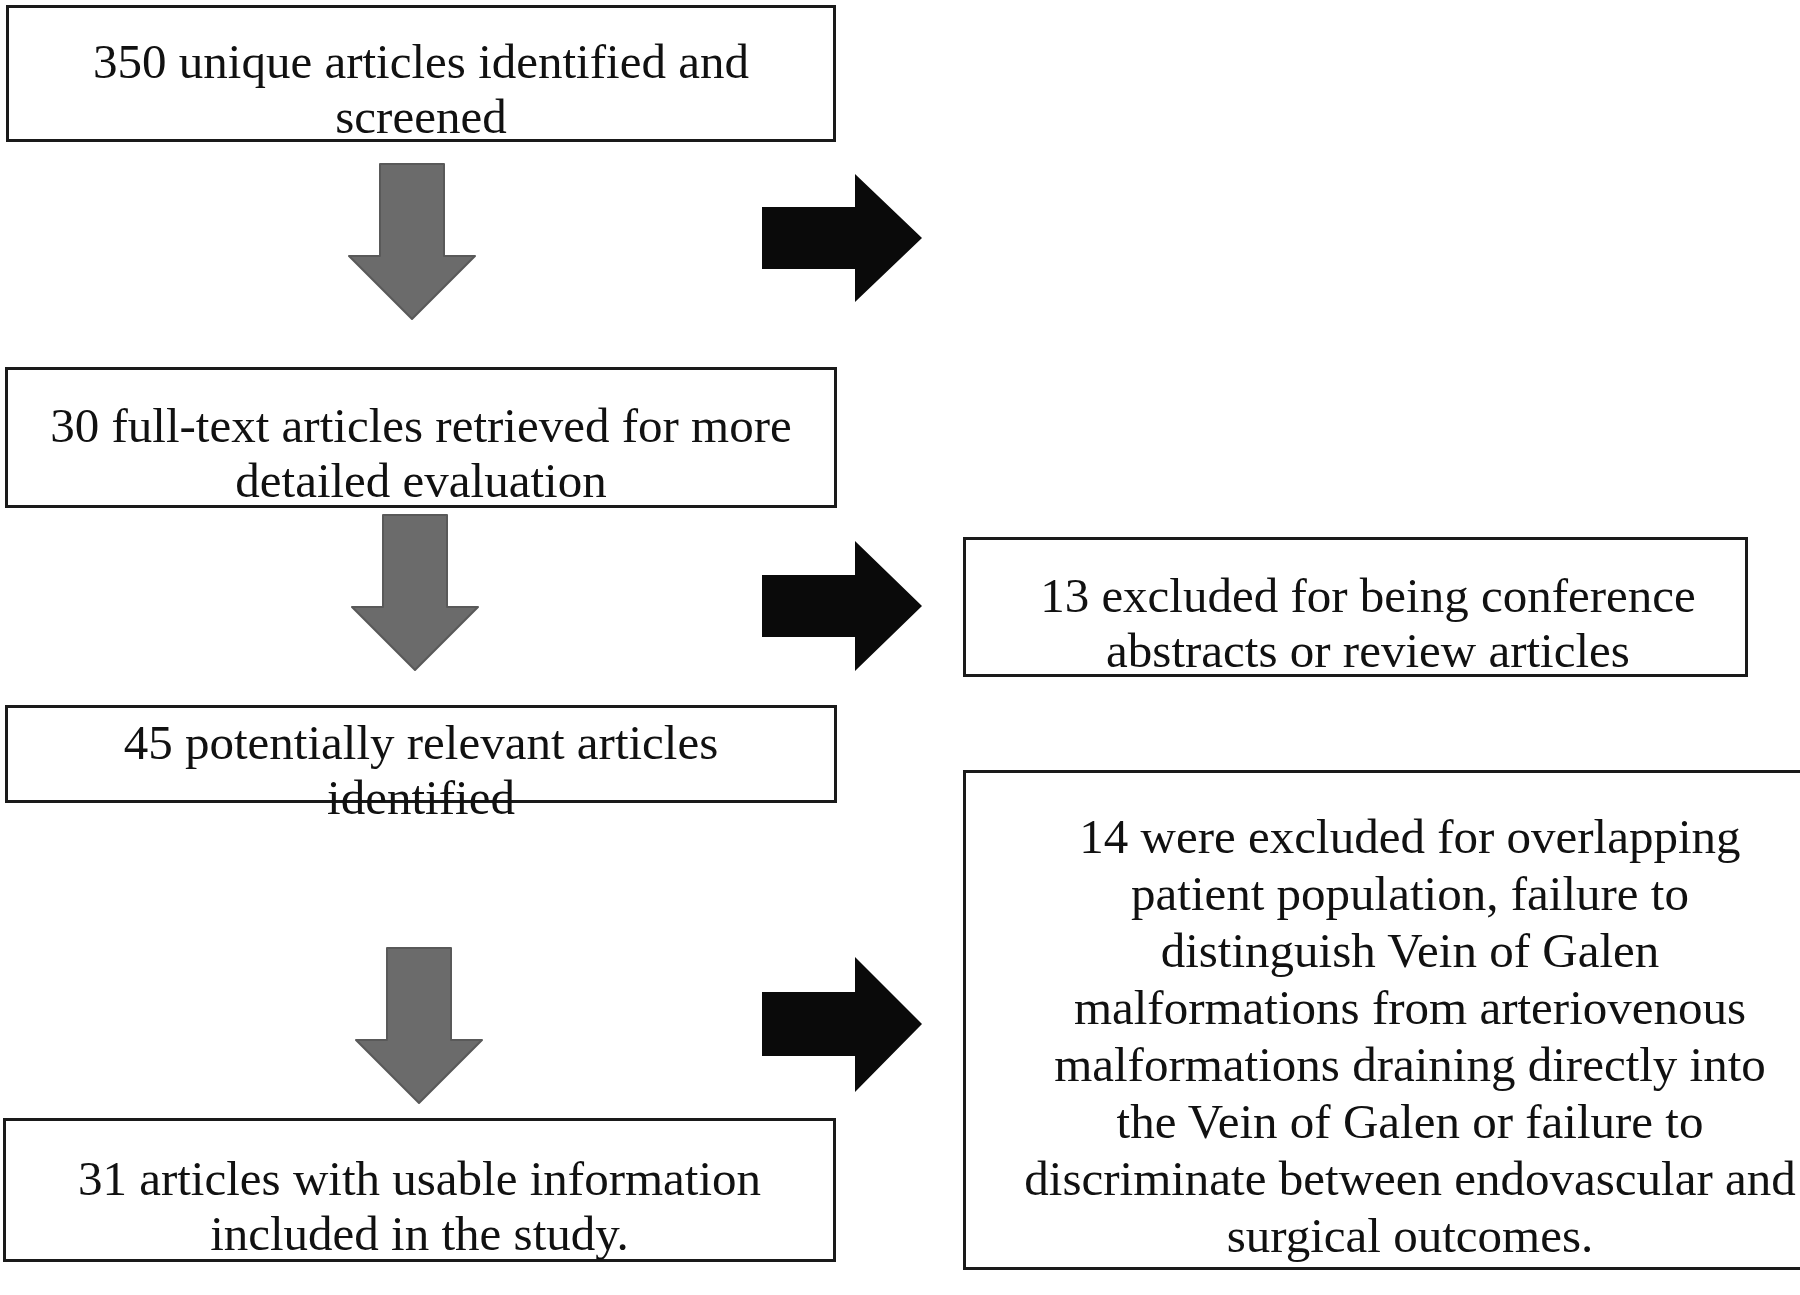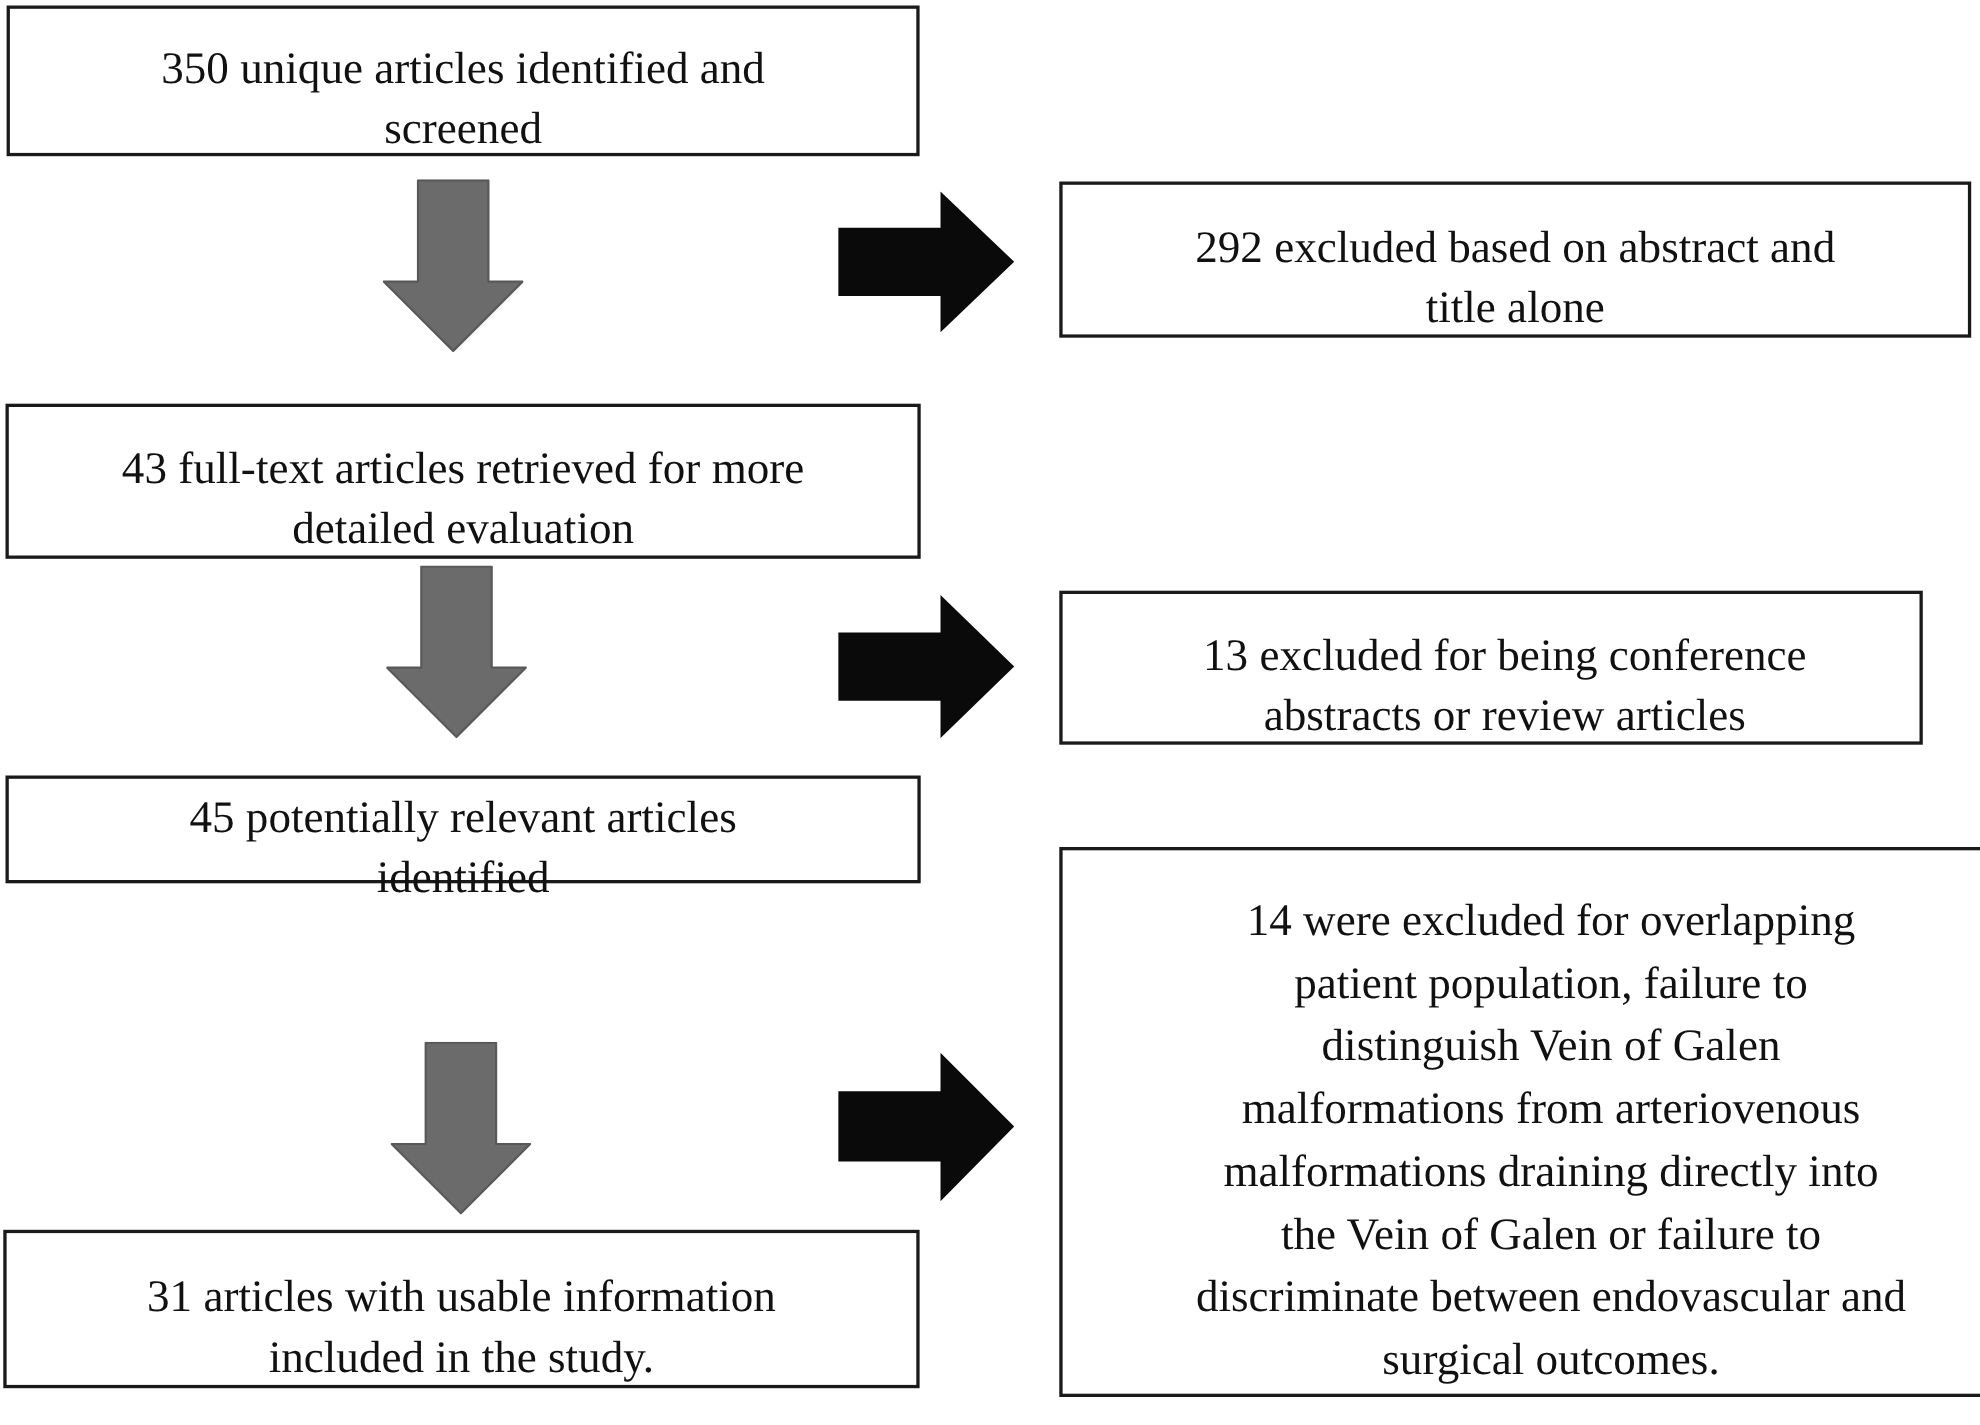--- a/index.html
+++ b/index.html
@@ -23,21 +23,21 @@
     background:var(--bg);
     border:3px solid var(--box-border);
     display:flex;
     align-items:center;
     justify-content:center;
     text-align:center;
   }
   .box-text{
     display:block;
     white-space:pre-line;
-    font-size:41px;
+    font-size:49px;
     line-height:55px;
     padding:0 14px;
     margin-top:31px;
   }
   .box.tall .box-text{
     line-height:57px;
   }
   .arrow{
     position:absolute;
     display:block;
@@ -47,38 +47,34 @@
 <body>
 
 <div class="canvas">
 
   <div class="box" style="left:6px;top:5px;width:830px;height:137px;">
     <span class="box-text">350 unique articles identified and
 screened</span>
   </div>
 
   <div class="box" style="left:5px;top:367px;width:832px;height:141px;">
-    <span class="box-text">43 full-text articles retrieved for more
+    <span class="box-text">30 full-text articles retrieved for more
 detailed evaluation</span>
   </div>
 
   <div class="box" style="left:5px;top:705px;width:832px;height:98px;">
     <span class="box-text">45 potentially relevant articles
 identified</span>
   </div>
 
   <div class="box" style="left:3px;top:1118px;width:833px;height:144px;">
     <span class="box-text">31 articles with usable information
 included in the study.</span>
   </div>
 
-  <div class="box" style="left:963px;top:165px;width:829px;height:142px;">
-    <span class="box-text">292 excluded based on abstract and
-title alone</span>
-  </div>
 
   <div class="box" style="left:963px;top:537px;width:785px;height:140px;padding-left:25px;">
     <span class="box-text">13 excluded for being conference
 abstracts or review articles</span>
   </div>
 
   <div class="box tall" style="left:963px;top:770px;width:894px;height:500px;">
     <span class="box-text">14 were excluded for overlapping
 patient population, failure to
 distinguish Vein of Galen

